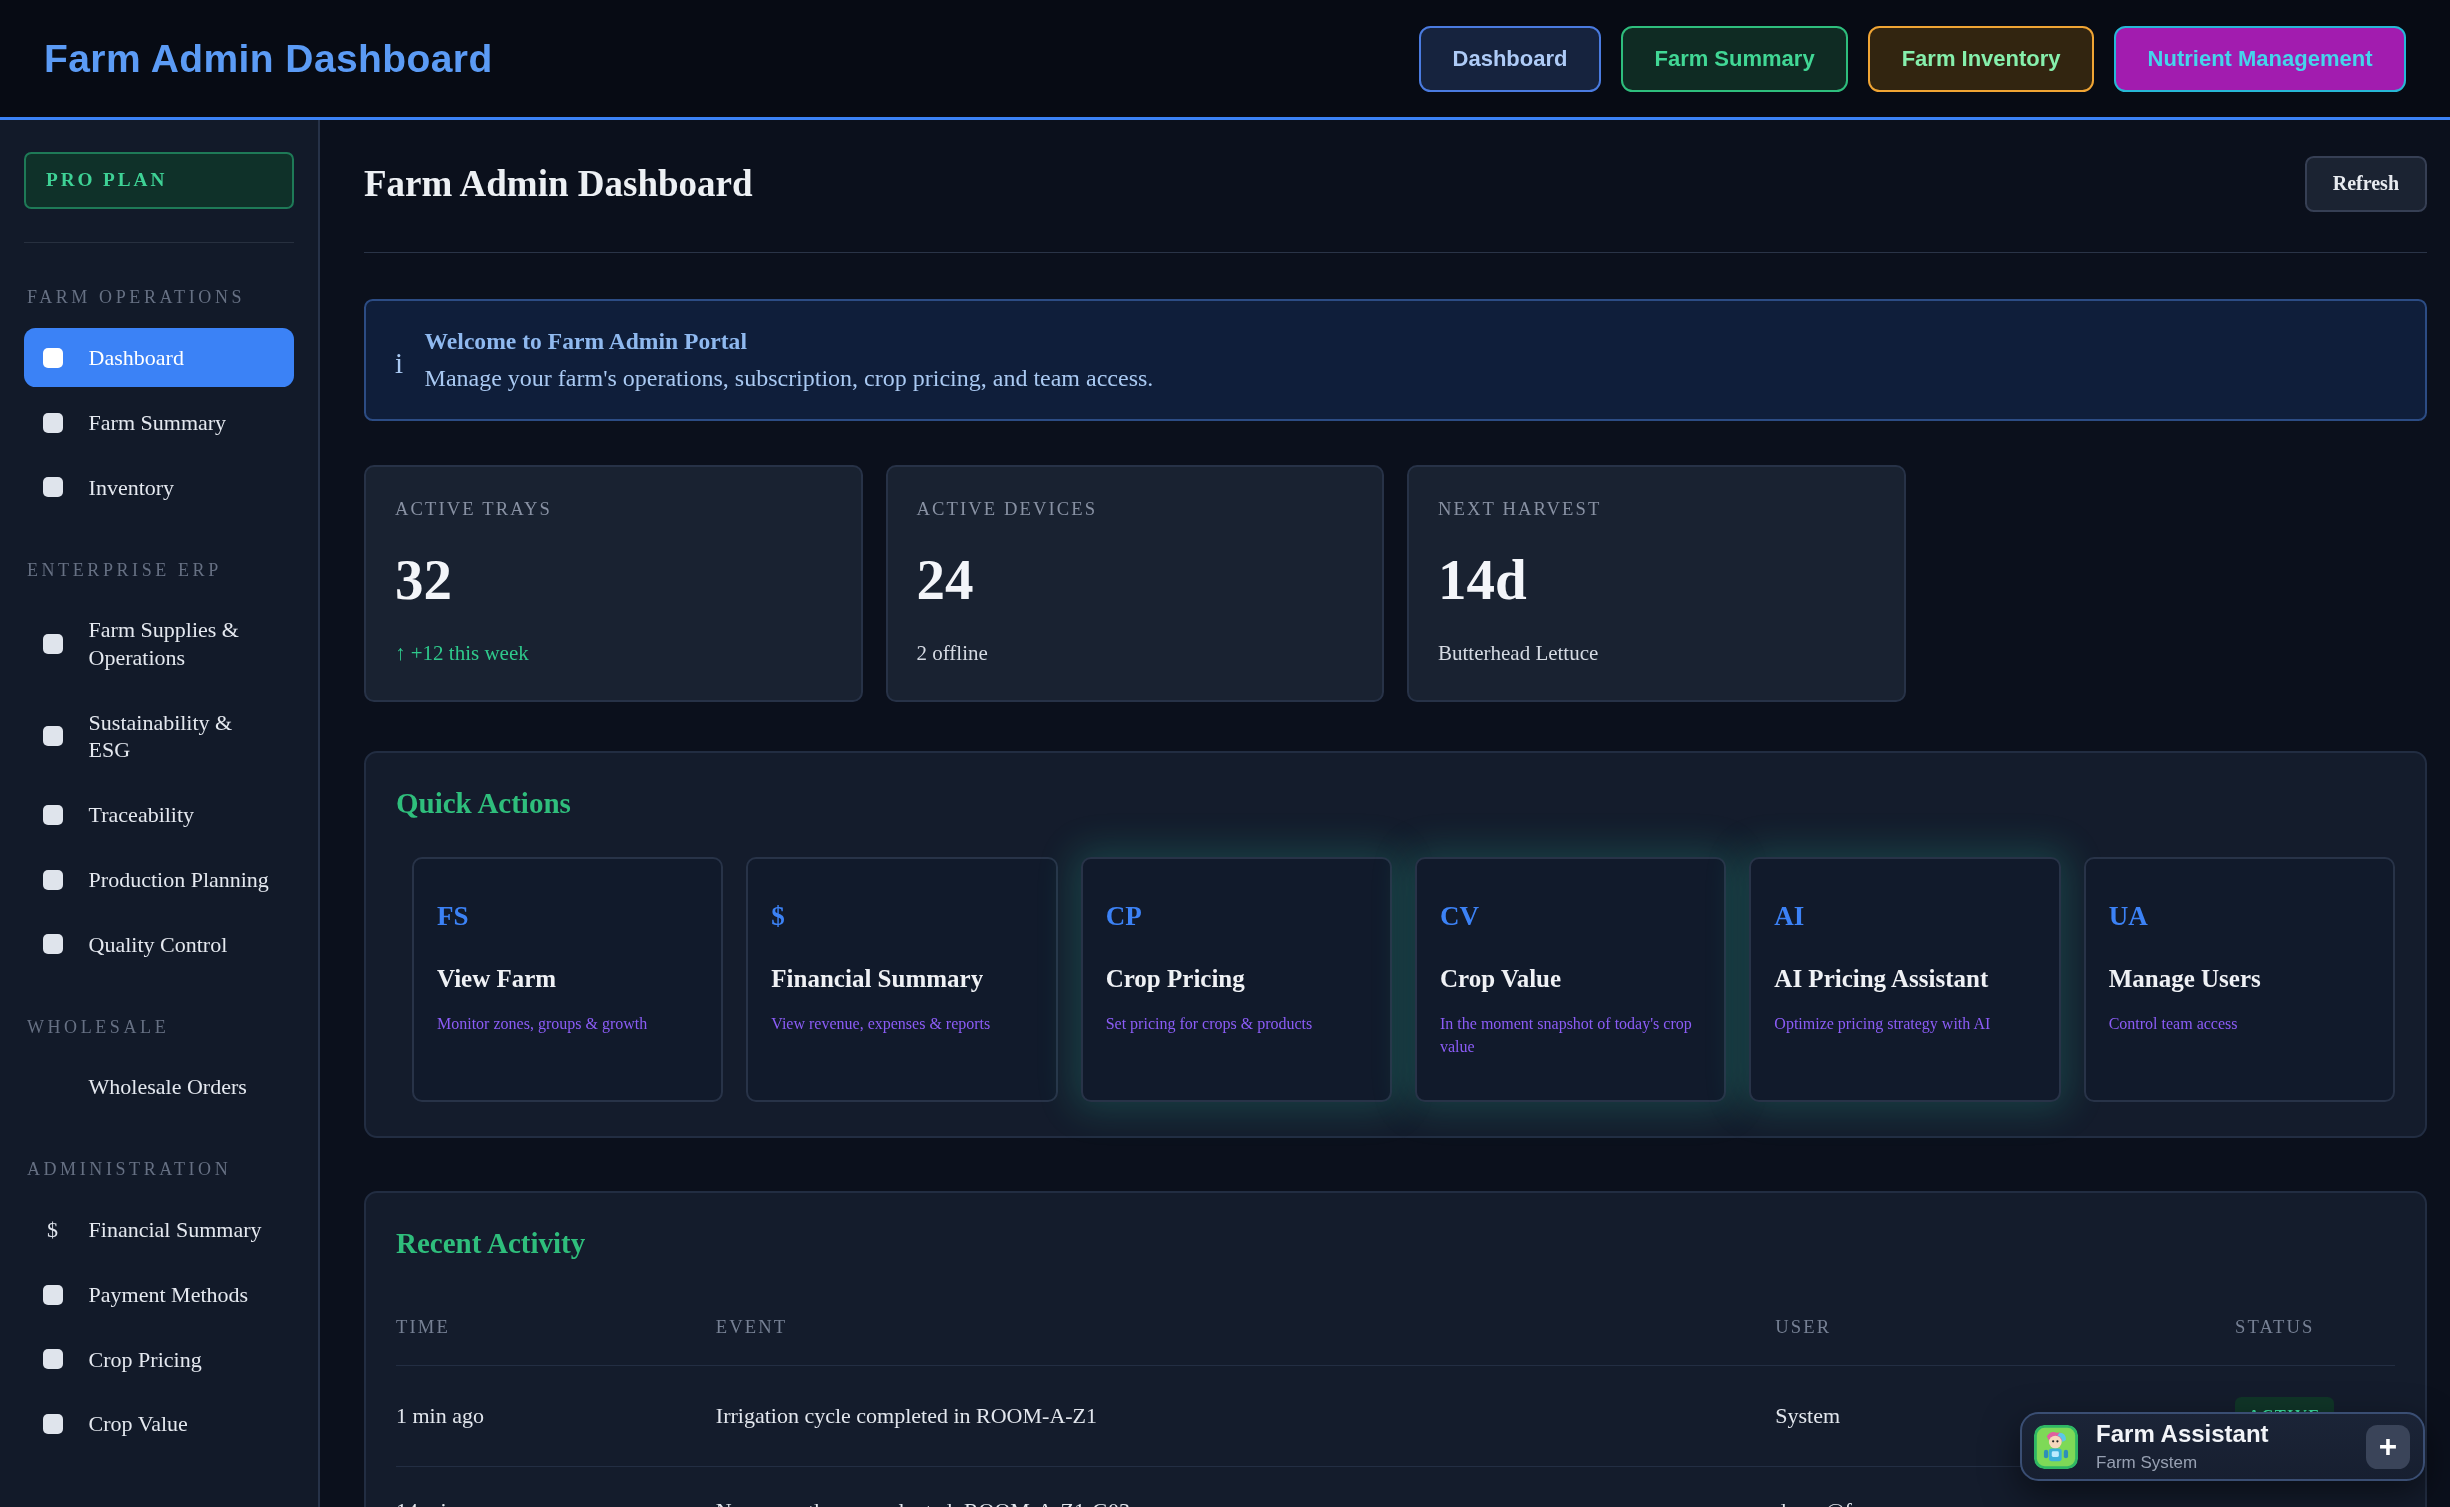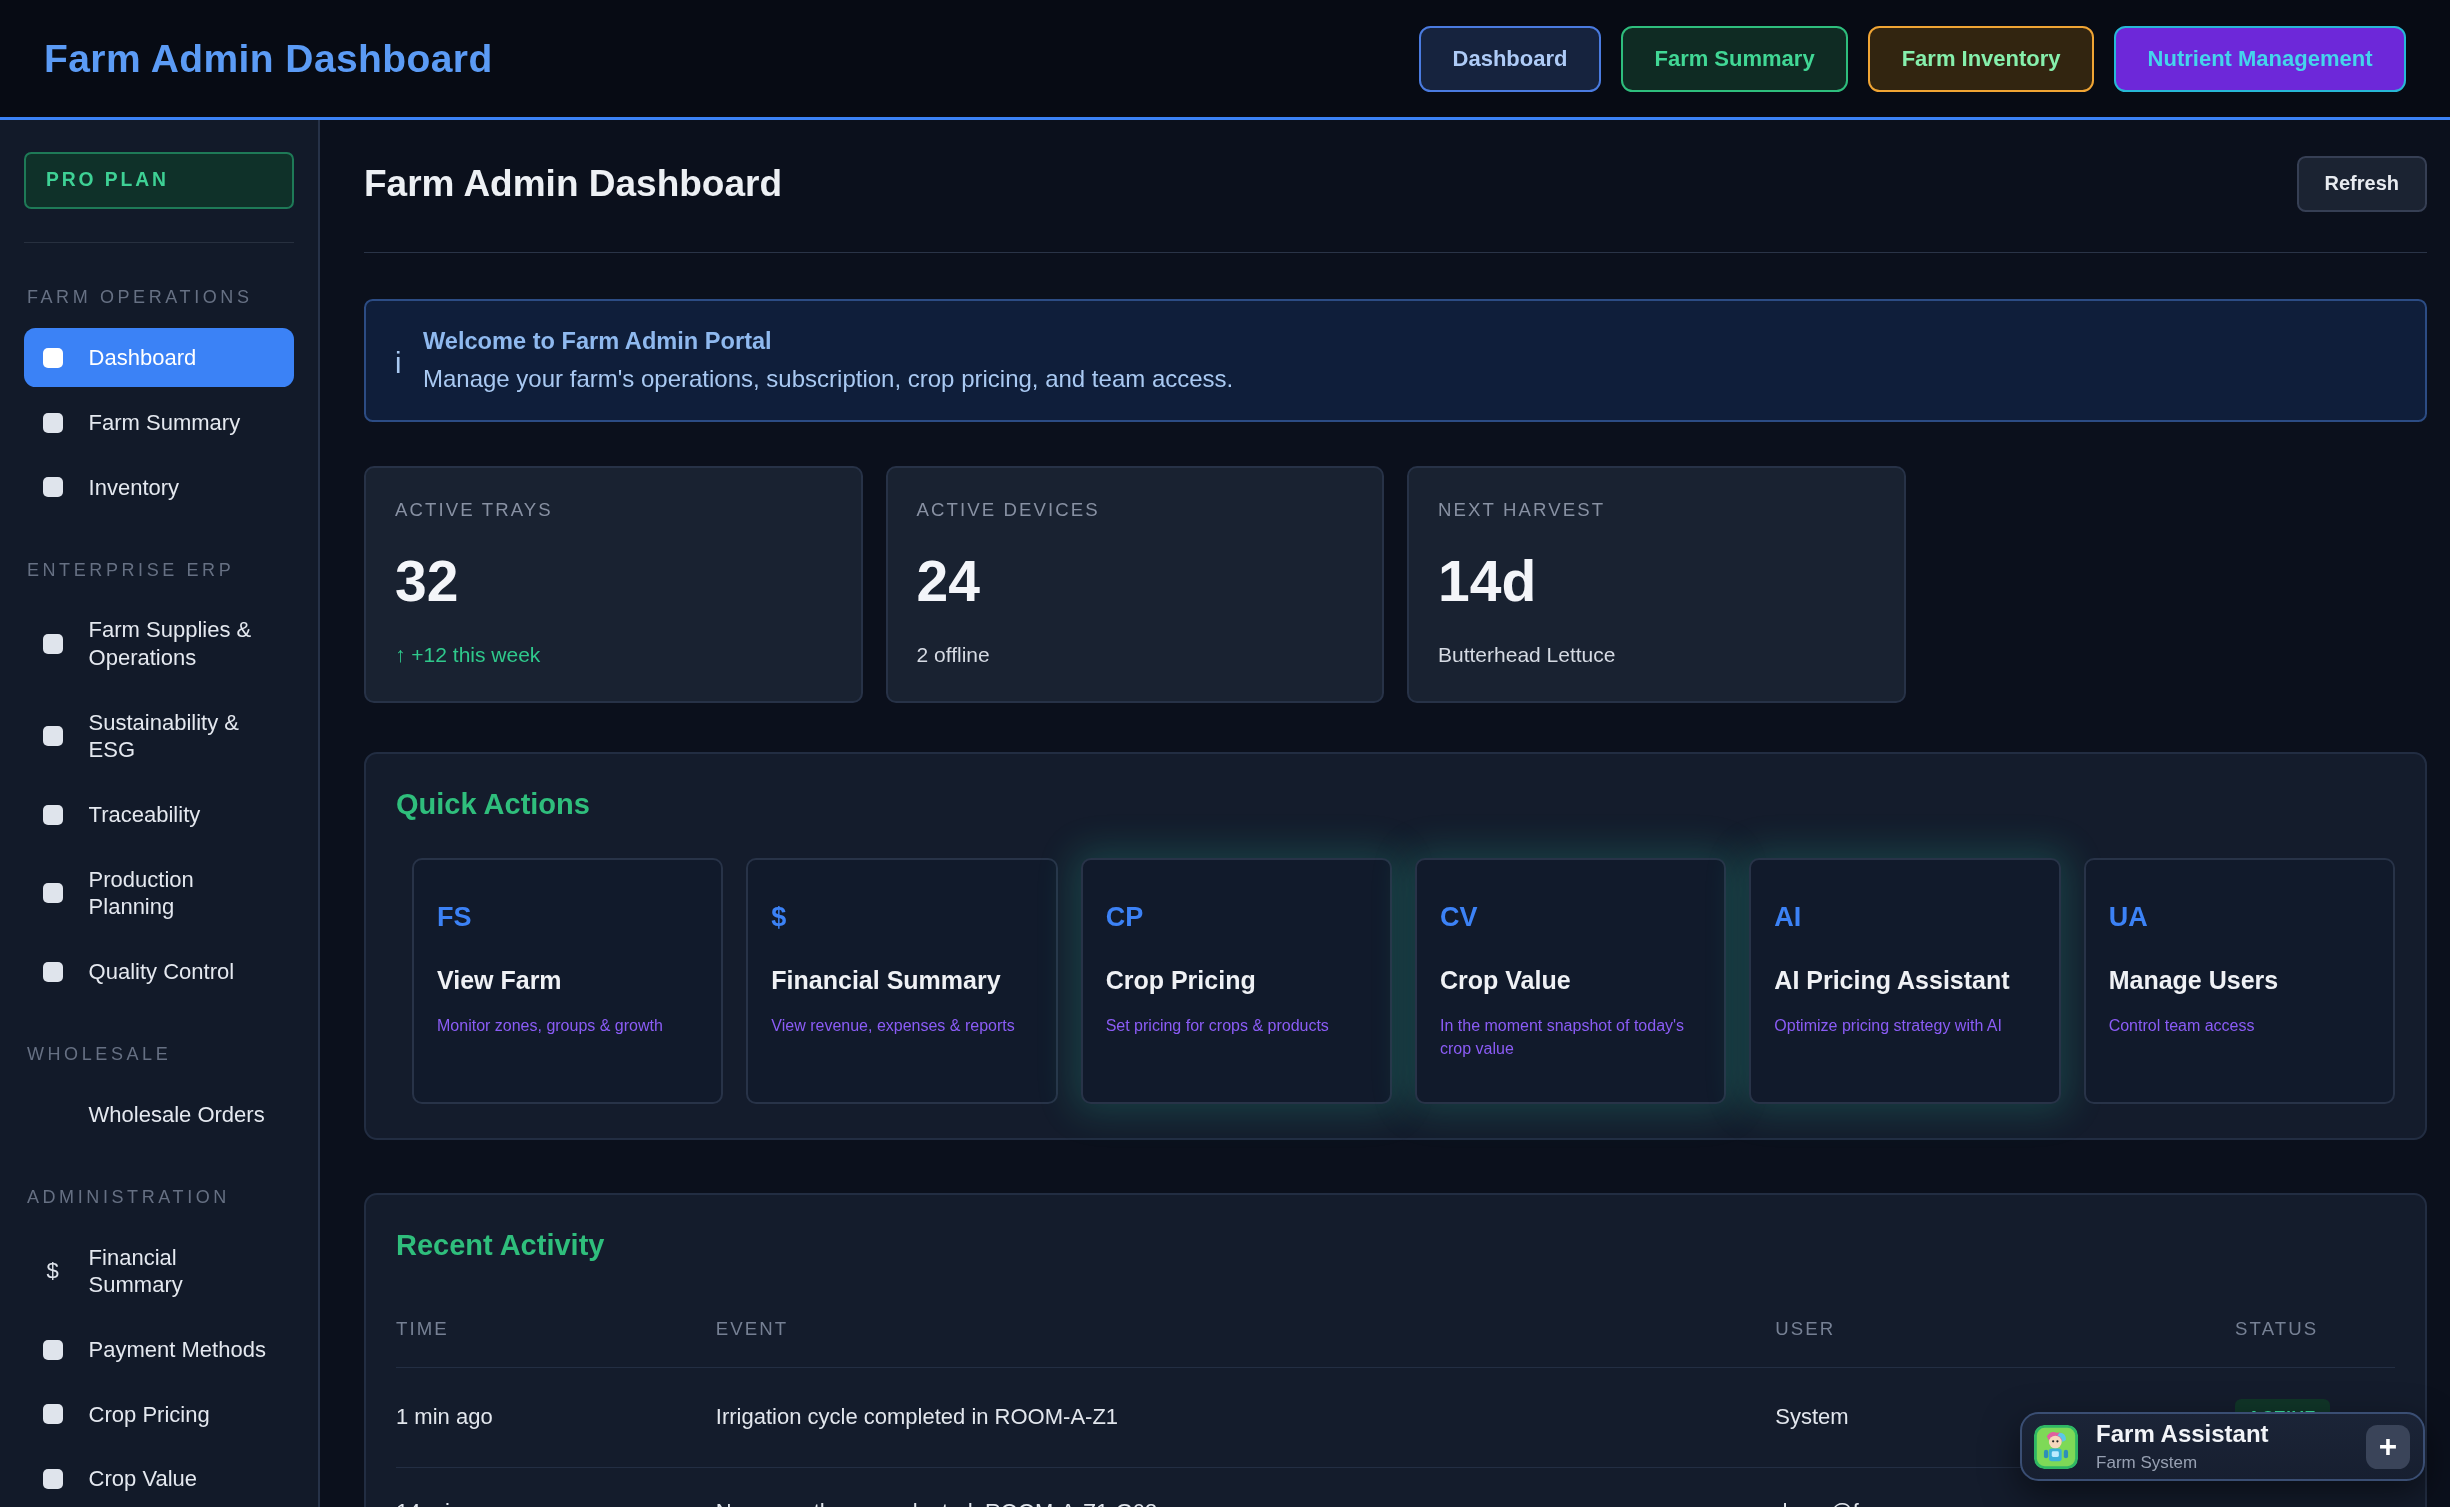--- a/index.html
+++ b/index.html
@@ -7,24 +7,24 @@
   .app { width:2450px; height:1507px; display:flex; flex-direction:column; position:relative; }
 
   
   .header { height:120px; flex:0 0 120px; display:flex; align-items:center; padding:0 44px; background:#070B14; border-bottom:3.6px solid #3B82F6; }
   .header h1 { font-size:39px; font-weight:700; color:#5B9BF5; letter-spacing:0.4px; }
   .topnav { margin-left:auto; display:flex; gap:20px; }
   .topnav button { font-family:inherit; font-size:22px; font-weight:700; padding:0 31.5px; height:66px; border-radius:11.5px; cursor:pointer; }
   .tn-dashboard { border:2.9px solid #4A7BE0; background:#16233E; color:#AECBF7; }
   .tn-summary   { border:2.9px solid #2EBE7D; background:#0F2B23; color:#41D795; }
   .tn-inventory { border:2.9px solid #F0A534; background:#322510; color:#86efac; }
-  .tn-nutrient  { border:2.9px solid #27B8D6; background:#6d28d9; color:#45D4EC; }
-
-  
-  .body { flex:1; display:flex; min-height:0; }
+  .tn-nutrient  { border:2.9px solid #27B8D6; background:#a21caf; color:#45D4EC; }
+
+  
+  .body { flex:1; display:flex; min-height:0;font-family:Liberation Serif, serif; }
 
   
   .sidebar { width:320px; flex:0 0 320px; background:#121A29; border-right:2.9px solid #263248; padding:31.5px 24px 0 24px; overflow:hidden; display:flex; flex-direction:column; }
   .plan-badge { border:2.1px solid #1E7A57; background:#0F3129; color:#3ED195; font-size:19.3px; font-weight:700; letter-spacing:2.9px; border-radius:7.2px; padding:15.8px 20px; }
   .side-divider { border:none; border-top:1.4px solid #27303F; margin:33px 0 7.2px 0; }
   .section-label { font-size:18px; color:#667083; letter-spacing:3.6px; margin:37px 0 20px 2.9px; font-weight:400; }
   .side-item { display:flex; align-items:center; gap:26px; padding:15.8px 18.6px; border-radius:11.5px; color:#E4E8EF; font-size:22px; cursor:pointer; line-height:1.25; margin-bottom:5.7px; }
   .side-item .sq { width:20px; height:20px; flex:0 0 20px; border-radius:5px; background:#DFE4EC; }
   .side-item .sq.none { background:transparent; }
   .side-item .glyph { width:20px; flex:0 0 20px; font-size:22px; color:#DFE4EC; text-align:center; }

